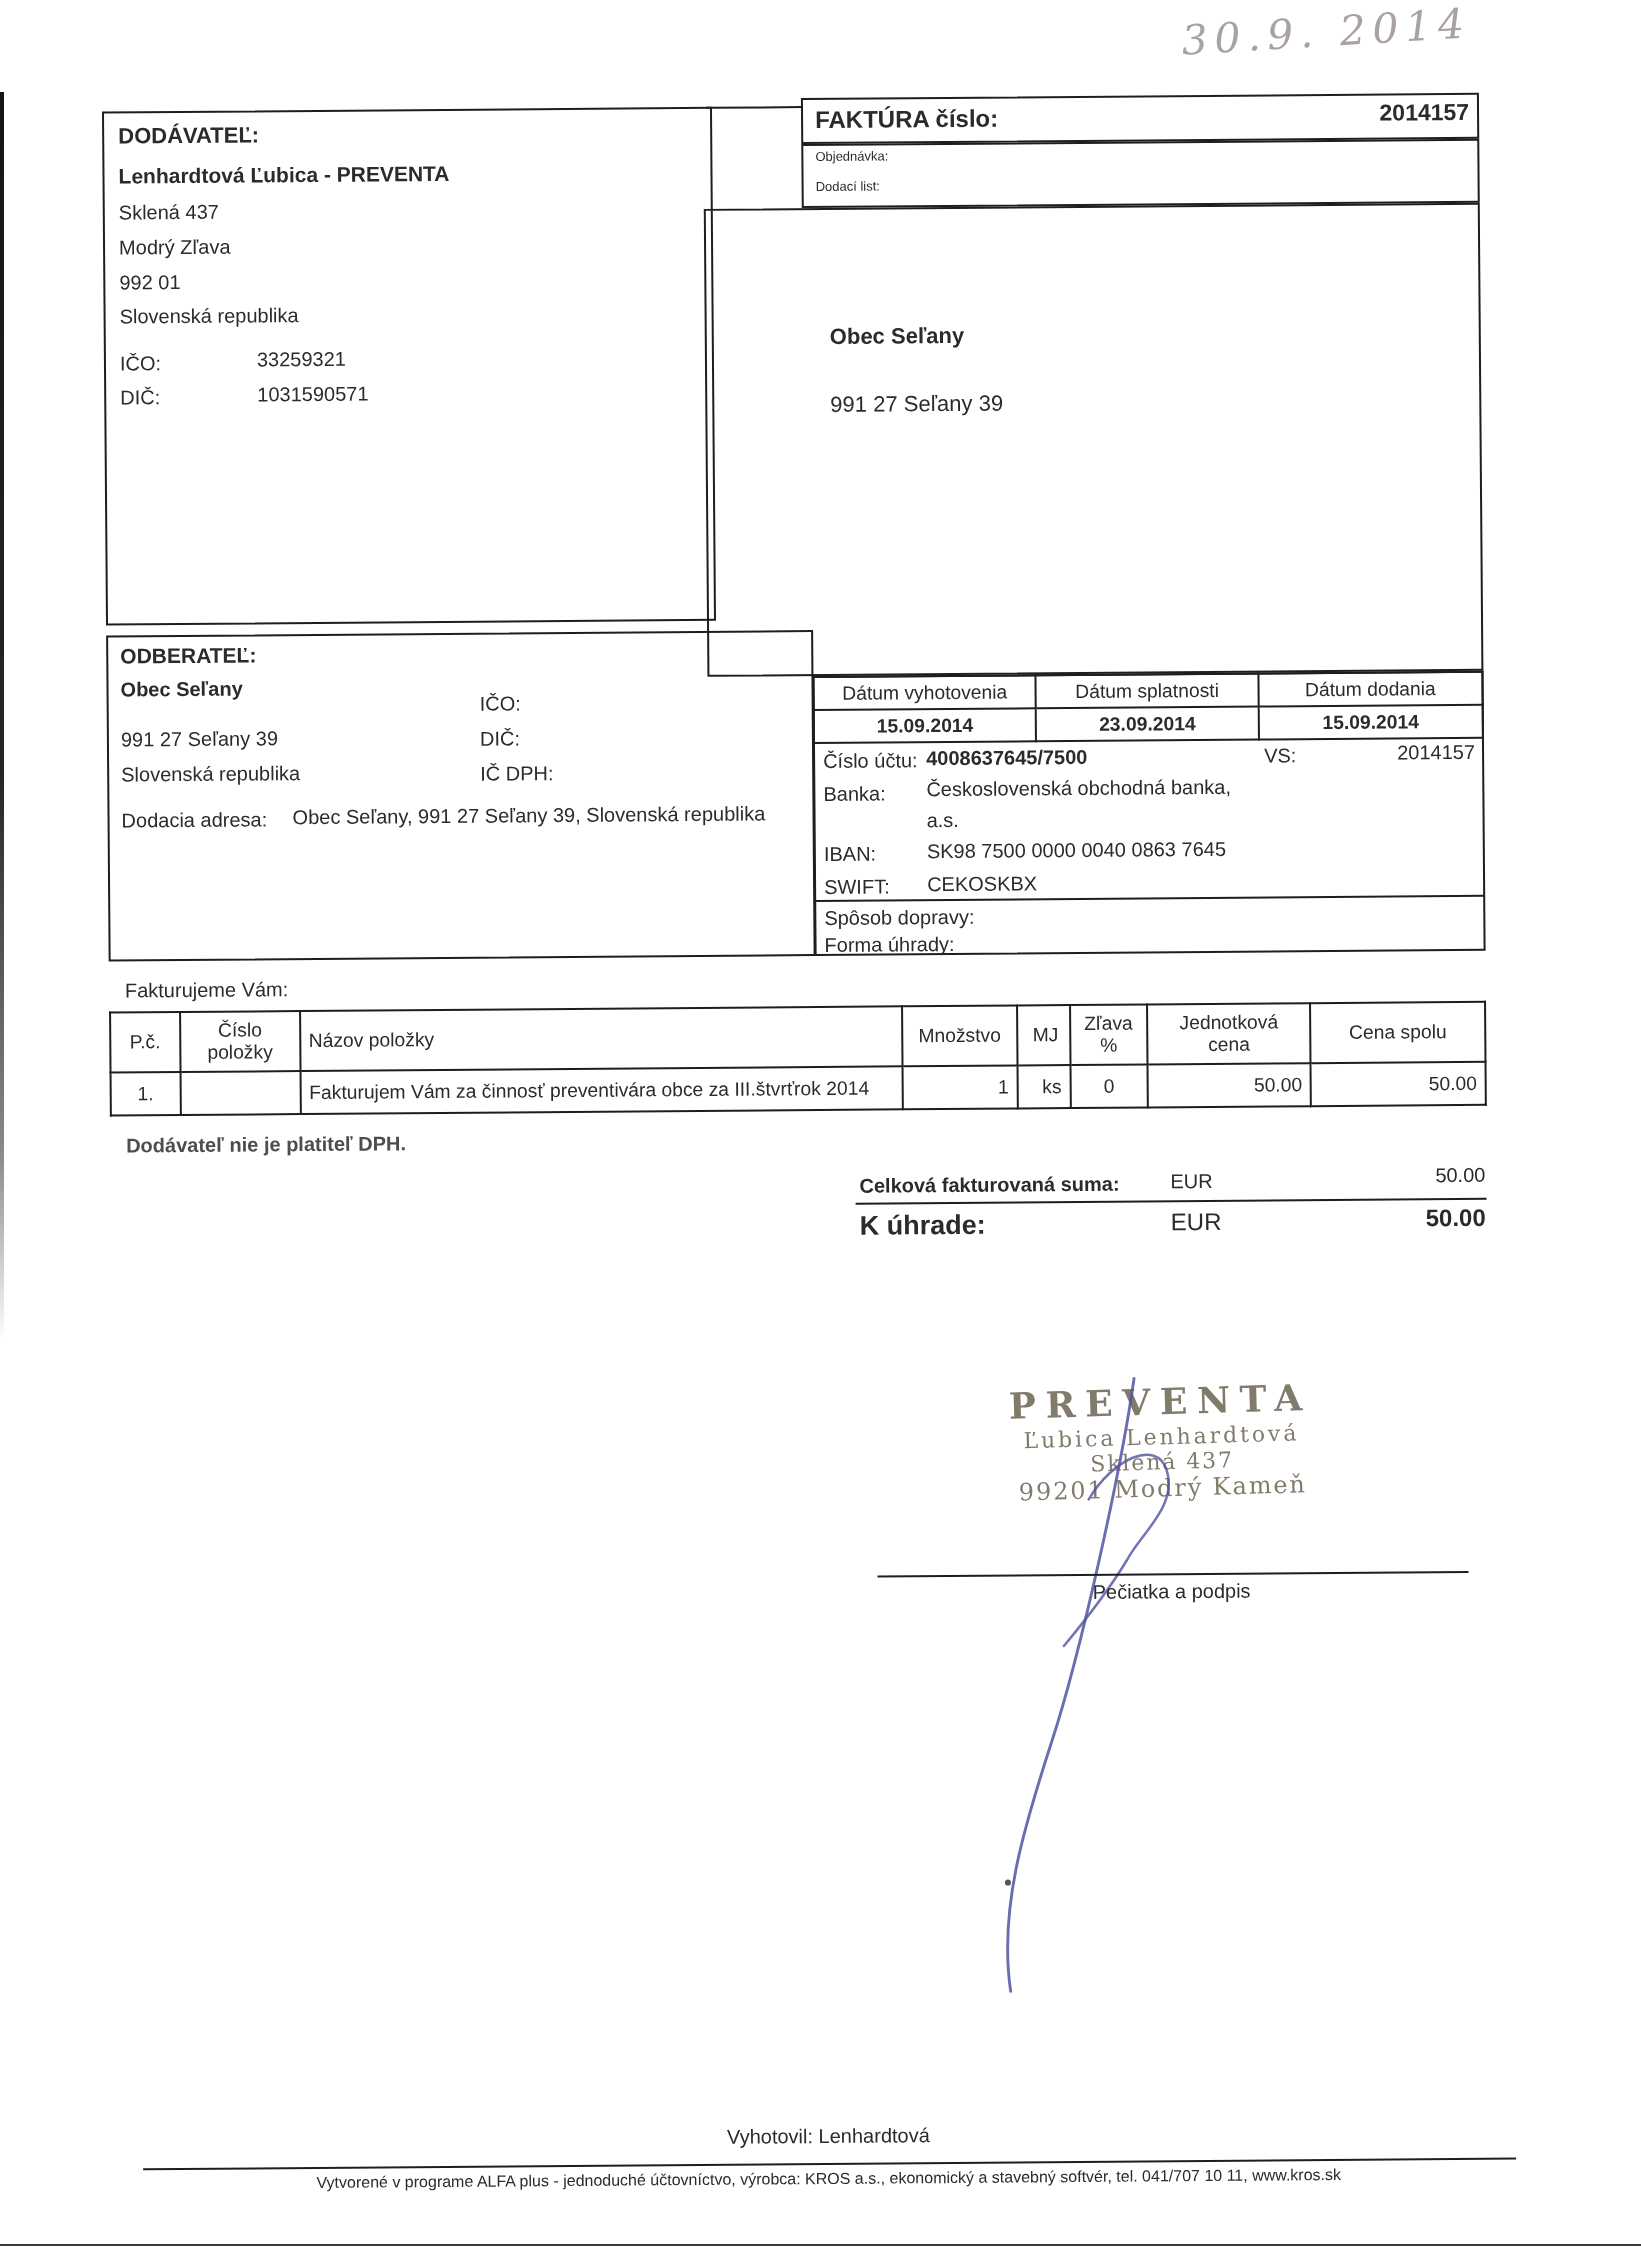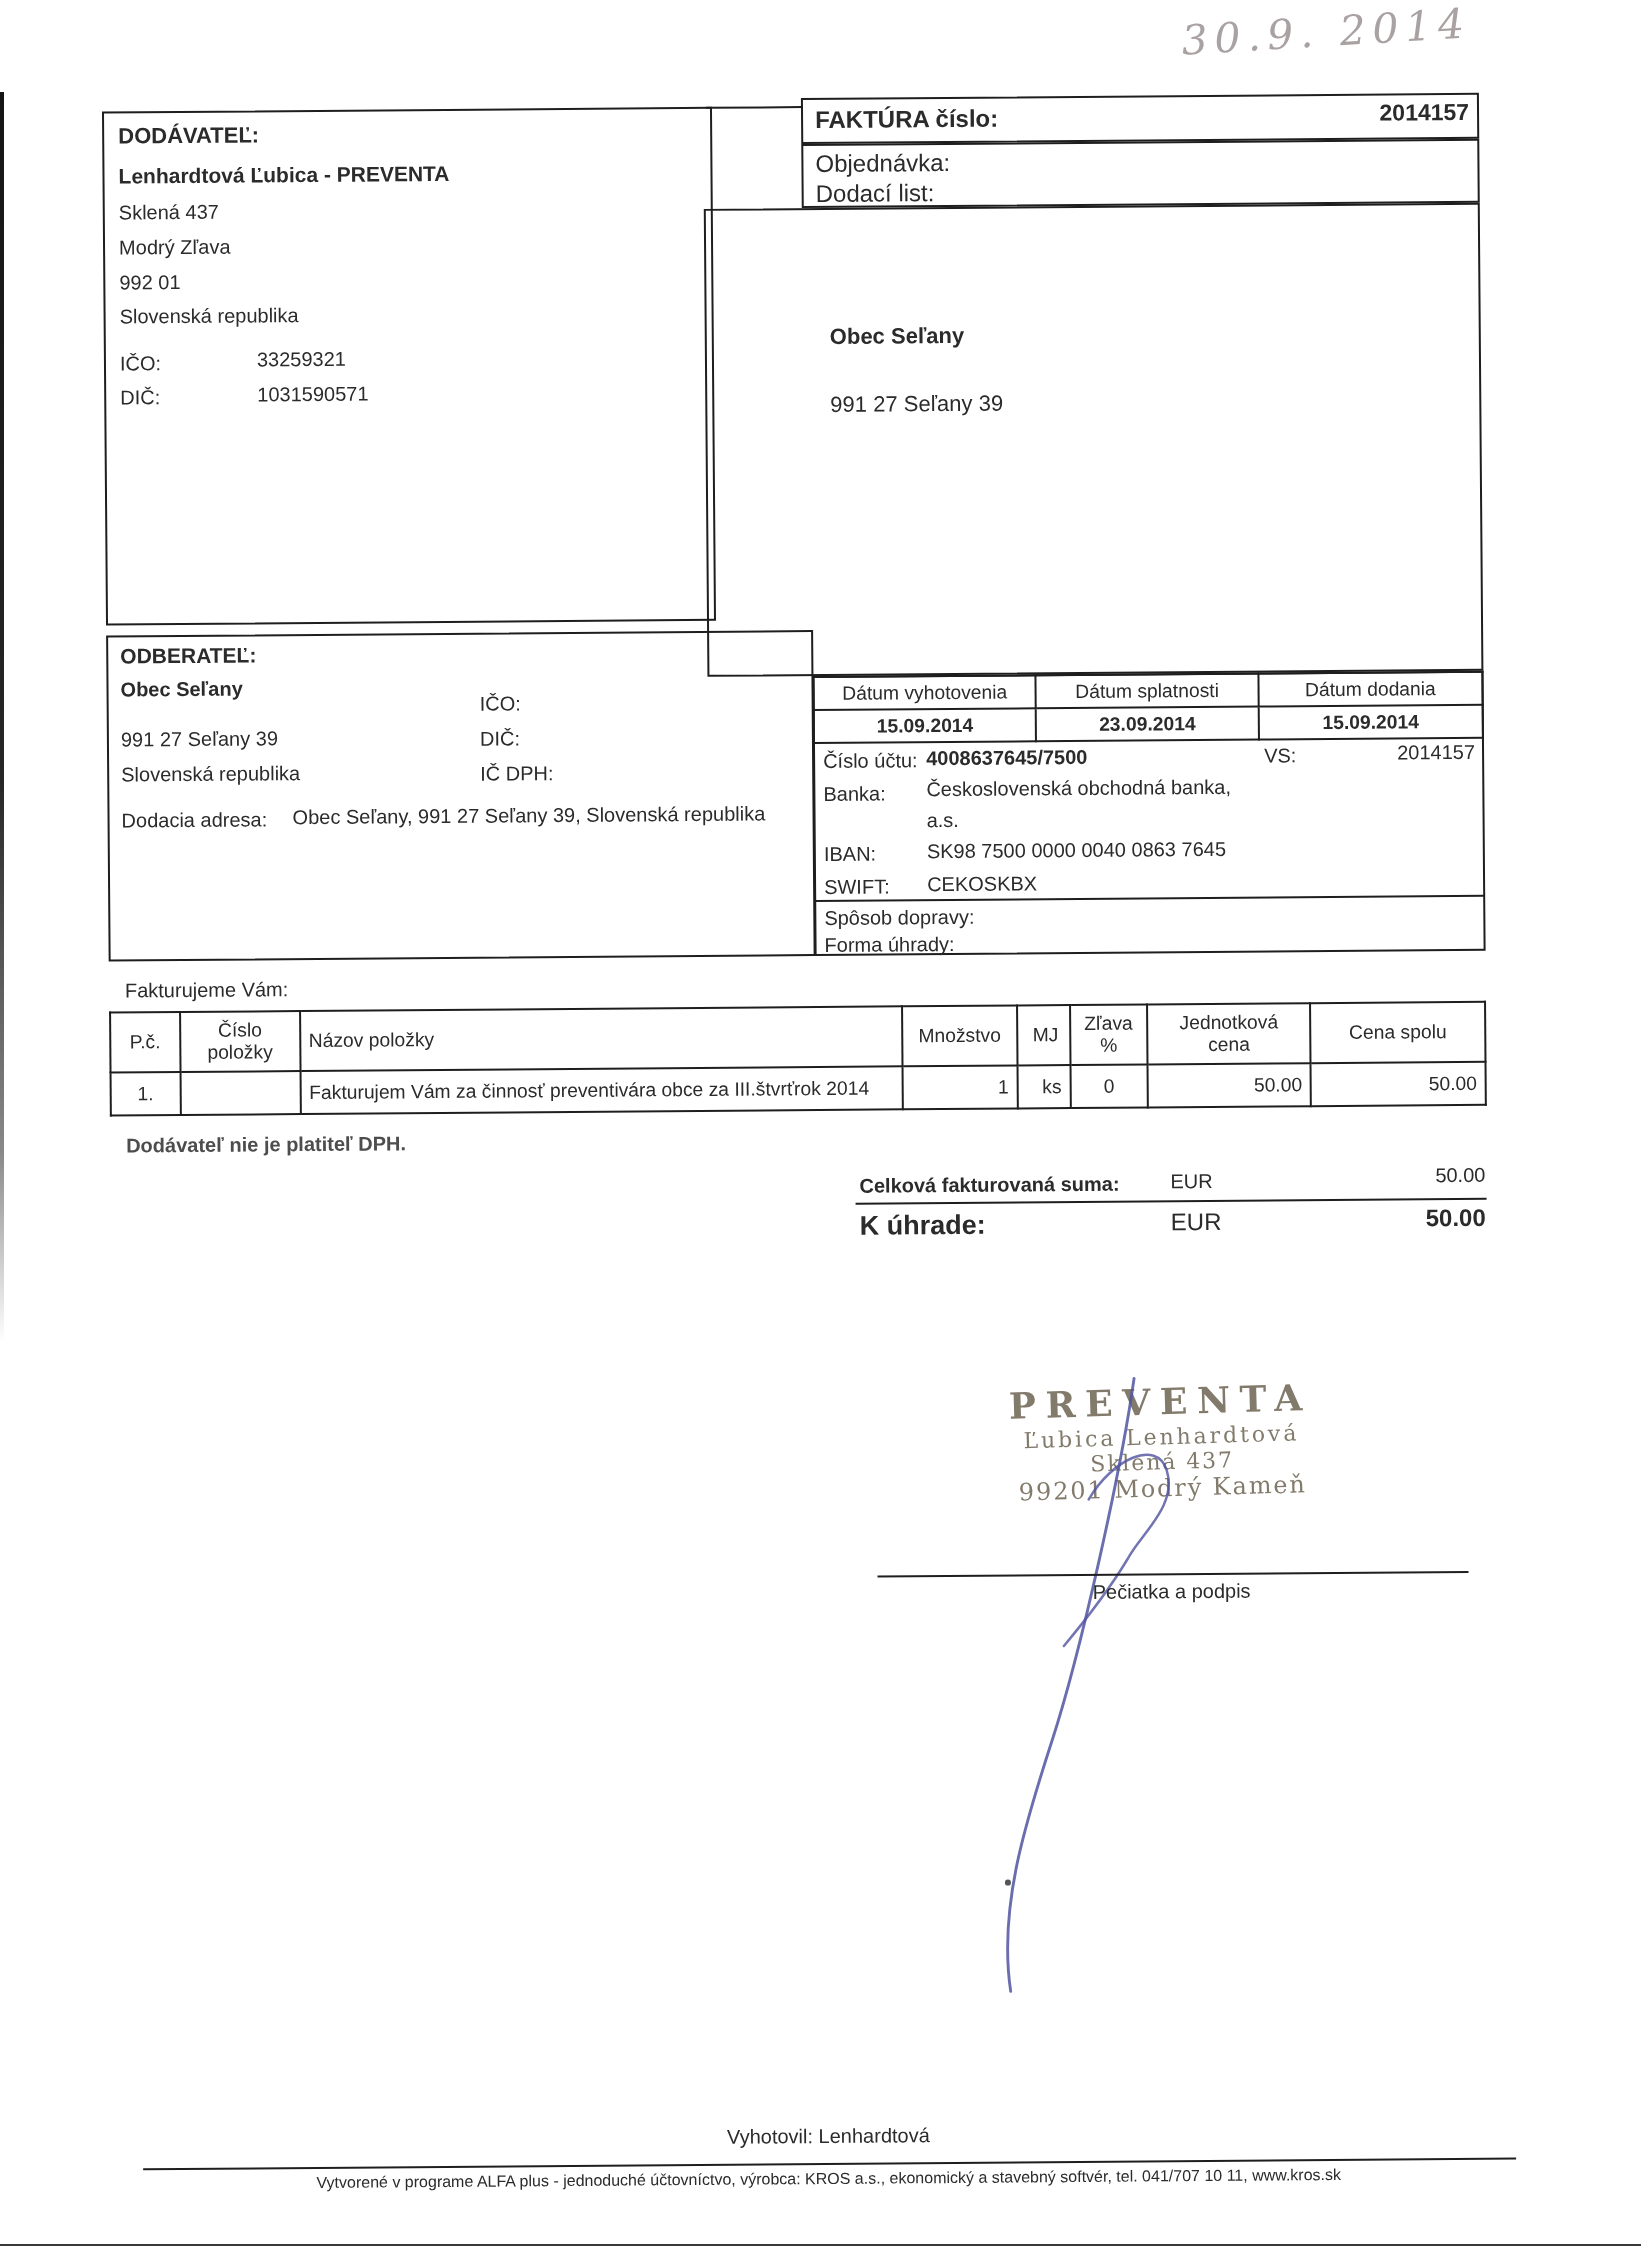--- a/index.html
+++ b/index.html
@@ -7,21 +7,21 @@
     width:1641px;height:2257px;position:relative;overflow:hidden;
     background:#ffffff;color:#2b2b2b;
     font-family:"Liberation Sans", sans-serif;
   }
   .page{position:absolute;left:0;top:0;width:1641px;height:2257px;
     transform:rotate(-0.45deg);transform-origin:50% 50%;}
   .abs{position:absolute;}
   .b{font-weight:bold;}
   .box{position:absolute;border:2.4px solid #1e1e1e;box-sizing:border-box;background:transparent;}
   .t21{font-size:20px;line-height:1.25;}
-  .t20{font-size:24px;line-height:1.25;}
+  .t20{font-size:13px;line-height:1.25;}
   .hline{position:absolute;background:#1e1e1e;height:1.9px;}
   table{border-collapse:collapse;}
   .grid td,.grid th{border:2.1px solid #1e1e1e;padding:0 7.7px;font-weight:normal;
     font-size:19.3px;color:#2b2b2b;box-sizing:border-box;}
   .stamp{color:#786f5e;font-family:"DejaVu Serif", serif;text-align:center;
     transform:rotate(-1.2deg);opacity:0.92;}
   .stamp .l1{font-size:36px;font-weight:bold;letter-spacing:9.7px;}
   .stamp .l2{font-size:22px;letter-spacing:2.9px;margin-top:1.9px;}
   .stamp .l3{font-size:22px;letter-spacing:1.9px;}
   .stamp .l4{font-size:24px;letter-spacing:1.9px;}

